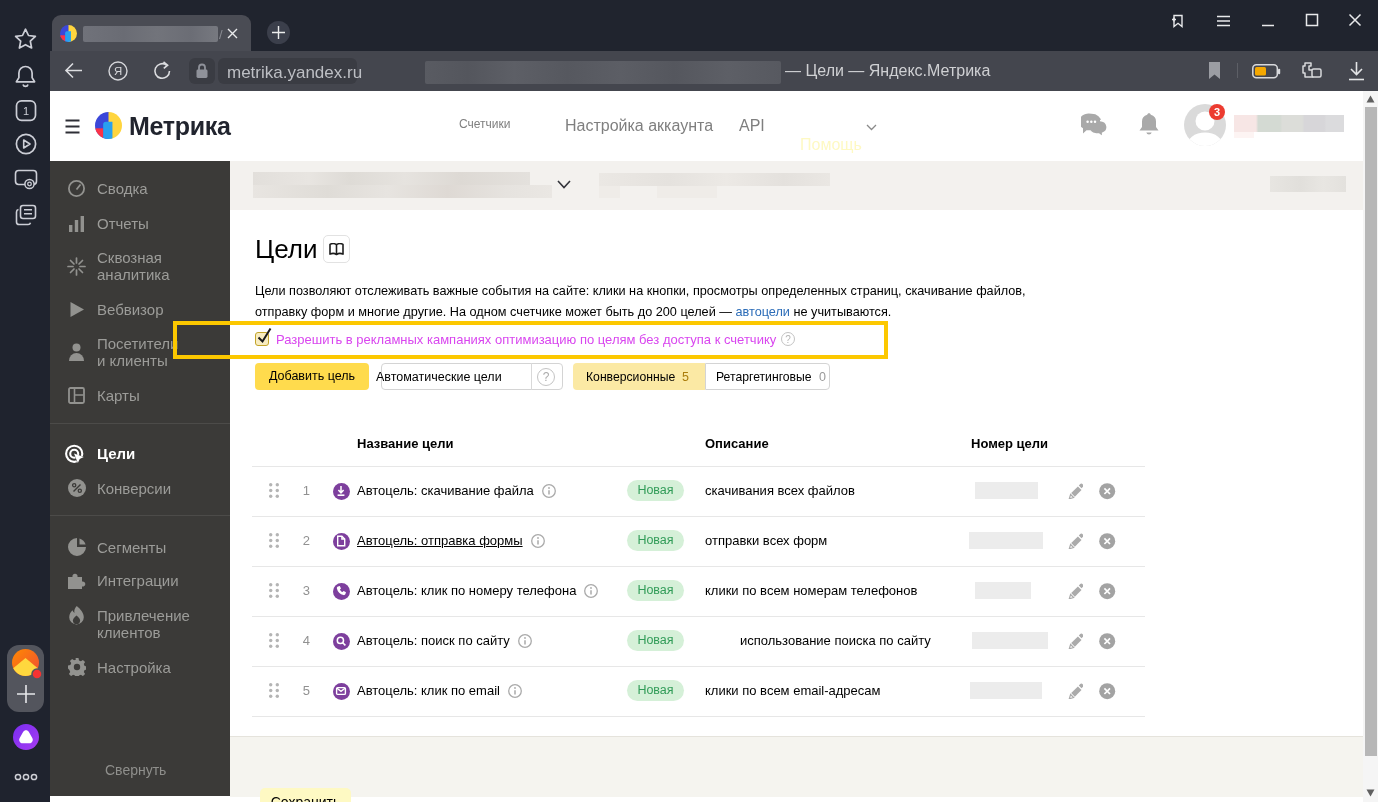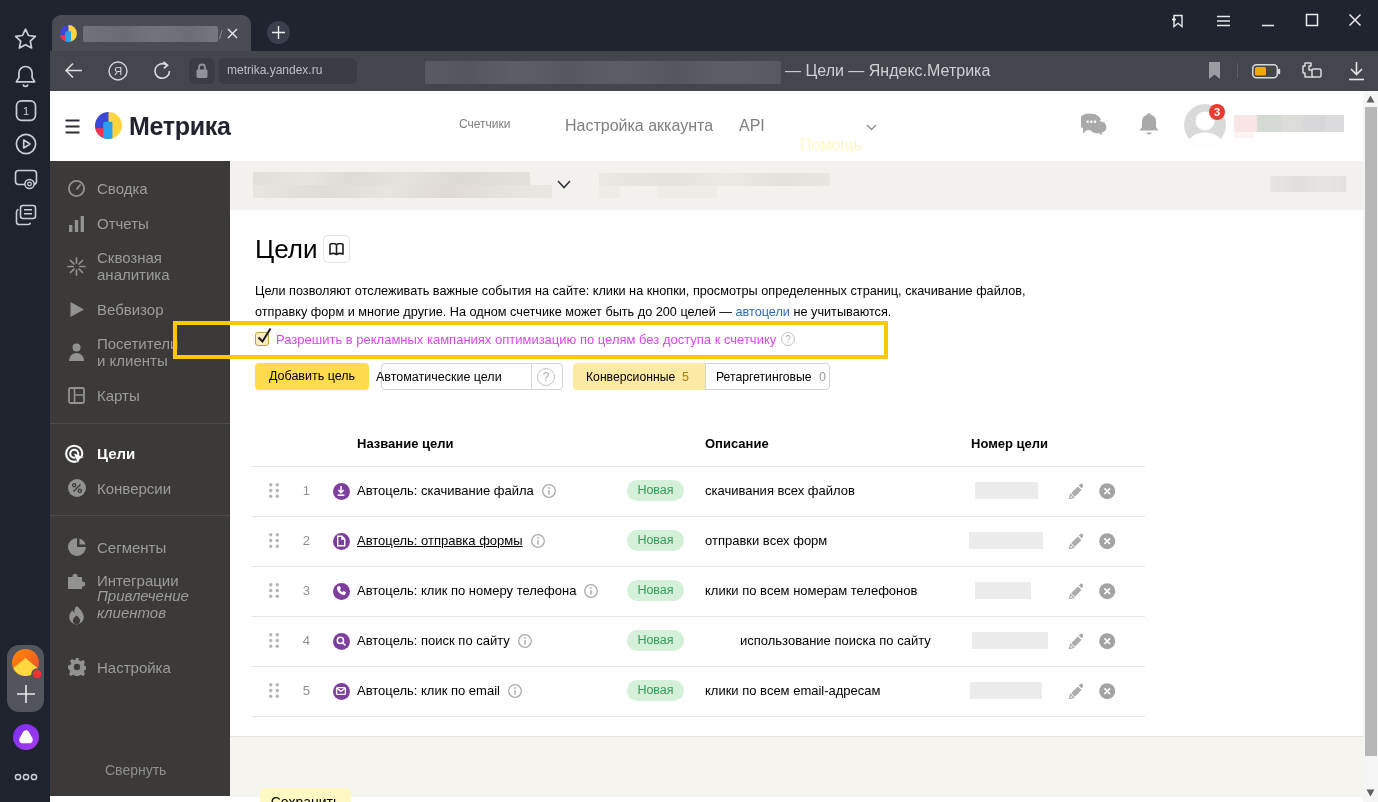--- a/index.html
+++ b/index.html
@@ -139,21 +139,21 @@
     <path d="M10.5 1 L14.6 4.2 L10.8 7.4" fill="none" stroke="#dcdde0" stroke-width="1.6"></path>
   </svg>
 
 <div class="abs" style="left:189px;top:58px;width:26px;height:26px;background:#3a3c43;border-radius:6px;z-index:26;"></div>
 <svg class="abs" style="left:195px;top:63px;z-index:27;" width="14" height="16" viewBox="0 0 14 16">
     <rect x="1.5" y="6.5" width="11" height="8.5" rx="1.4" fill="#8f929a"></rect>
     <path d="M4 7 V4.5 a3 3 0 0 1 6 0 V7" fill="none" stroke="#8f929a" stroke-width="1.8"></path>
   </svg>
 
 <div class="abs" style="left:218px;top:58px;width:139px;height:26px;background:#3a3c43;border-radius:6px;z-index:26;"></div>
-<div class="abs" style="left:227px;top:63px;z-index:27;color:#bdbfc4;font-size:12px;">metrika.yandex.ru</div>
+<div class="abs" style="left:227px;top:63px;z-index:27;color:#bdbfc4;font-size:17px;">metrika.yandex.ru</div>
 
 <div class="abs" style="left:425px;top:61px;width:356px;height:23px;z-index:27;background:linear-gradient(90deg,#595b62 0%,#54565d 12%,#5d5f66 25%,#56585f 40%,#5c5e65 55%,#55575e 70%,#5d5f66 85%,#575960 100%);border-radius:2px;"></div>
 
 <div class="abs" style="left:785px;top:62px;z-index:27;color:#cfd0d3;font-size:16px;">— Цели — Яндекс.Метрика</div>
 
 <svg class="abs" style="left:1208px;top:62px;z-index:27;" width="13" height="17" viewBox="0 0 13 17">
     <path d="M1 0 h11 v17 l-5.5 -4.6 L1 17 z" fill="#9b9da3"></path>
   </svg>
 
 <div class="abs" style="left:1237px;top:63px;width:1px;height:15px;background:#5d5f66;z-index:27;"></div>
@@ -300,21 +300,21 @@
 
 <svg class="mico" style="left:67px;top:571px;" width="19" height="18" viewBox="0 0 19 18">
     <path d="M1 6 h4.5 a2.6 2.6 0 1 1 5 0 H15 v4.5 a2.6 2.6 0 1 1 0 5 V18 H1 z" fill="#92928f"></path>
   </svg>
 <div class="mi" style="left:97px;top:572px;">Интеграции</div>
 
 <svg class="mico" style="left:69px;top:606px;" width="15" height="19" viewBox="0 0 15 19">
  <path d="M7.8 0 c3.5 3 7 6.6 7 11.2 a7.3 7.3 0 0 1 -14.6 0 C.2 8 2 5.9 3.6 4.3 c.3 1 .8 2 1.9 2.6 C4.8 4.4 5.9 1.8 7.8 0 z" fill="#92928f"></path>
  <path d="M7.5 18 a3.6 3.6 0 0 1 -3.6 -3.6 c0 -1.8 1.6 -3.4 3.6 -5 2 1.6 3.6 3.2 3.6 5 A3.6 3.6 0 0 1 7.5 18 z" fill="#3b3a38"></path>
 </svg>
-<div class="mi" style="left:97px;top:587px;font-style:italic;">Привлечение<br>клиентов</div>
+<div class="mi" style="left:97px;top:607px;">Привлечение<br>клиентов</div>
 
 <svg class="mico" style="left:68px;top:658px;" width="18" height="18" viewBox="0 0 18 18">
  <path d="M7.5 0 h3 l.5 2.4 1.9 .8 2 -1.3 2.2 2.2 -1.3 2 .8 1.9 2.4 .5 v3 l-2.4 .5 -.8 1.9 1.3 2 -2.2 2.2 -2 -1.3 -1.9 .8 -.5 2.4 h-3 l-.5 -2.4 -1.9 -.8 -2 1.3 -2.2 -2.2 1.3 -2 -.8 -1.9 L0 10.5 v-3 l2.4 -.5 .8 -1.9 -1.3 -2 L4.1 .9 l2 1.3 1.9 -.8 z" fill="#92928f"></path>
  <circle cx="9" cy="9" r="3.2" fill="#3b3a38"></circle>
 </svg>
 <div class="mi" style="left:97px;top:659px;">Настройка</div>
 
 <div class="mi" style="left:105px;top:762px;color:#8f8f8c;font-size:14px;">Свернуть</div>
 
 <div class="abs" id="graybar" style="left:230px;top:161px;width:1133px;height:49px;background:#f3f1ee;z-index:6;"></div>

